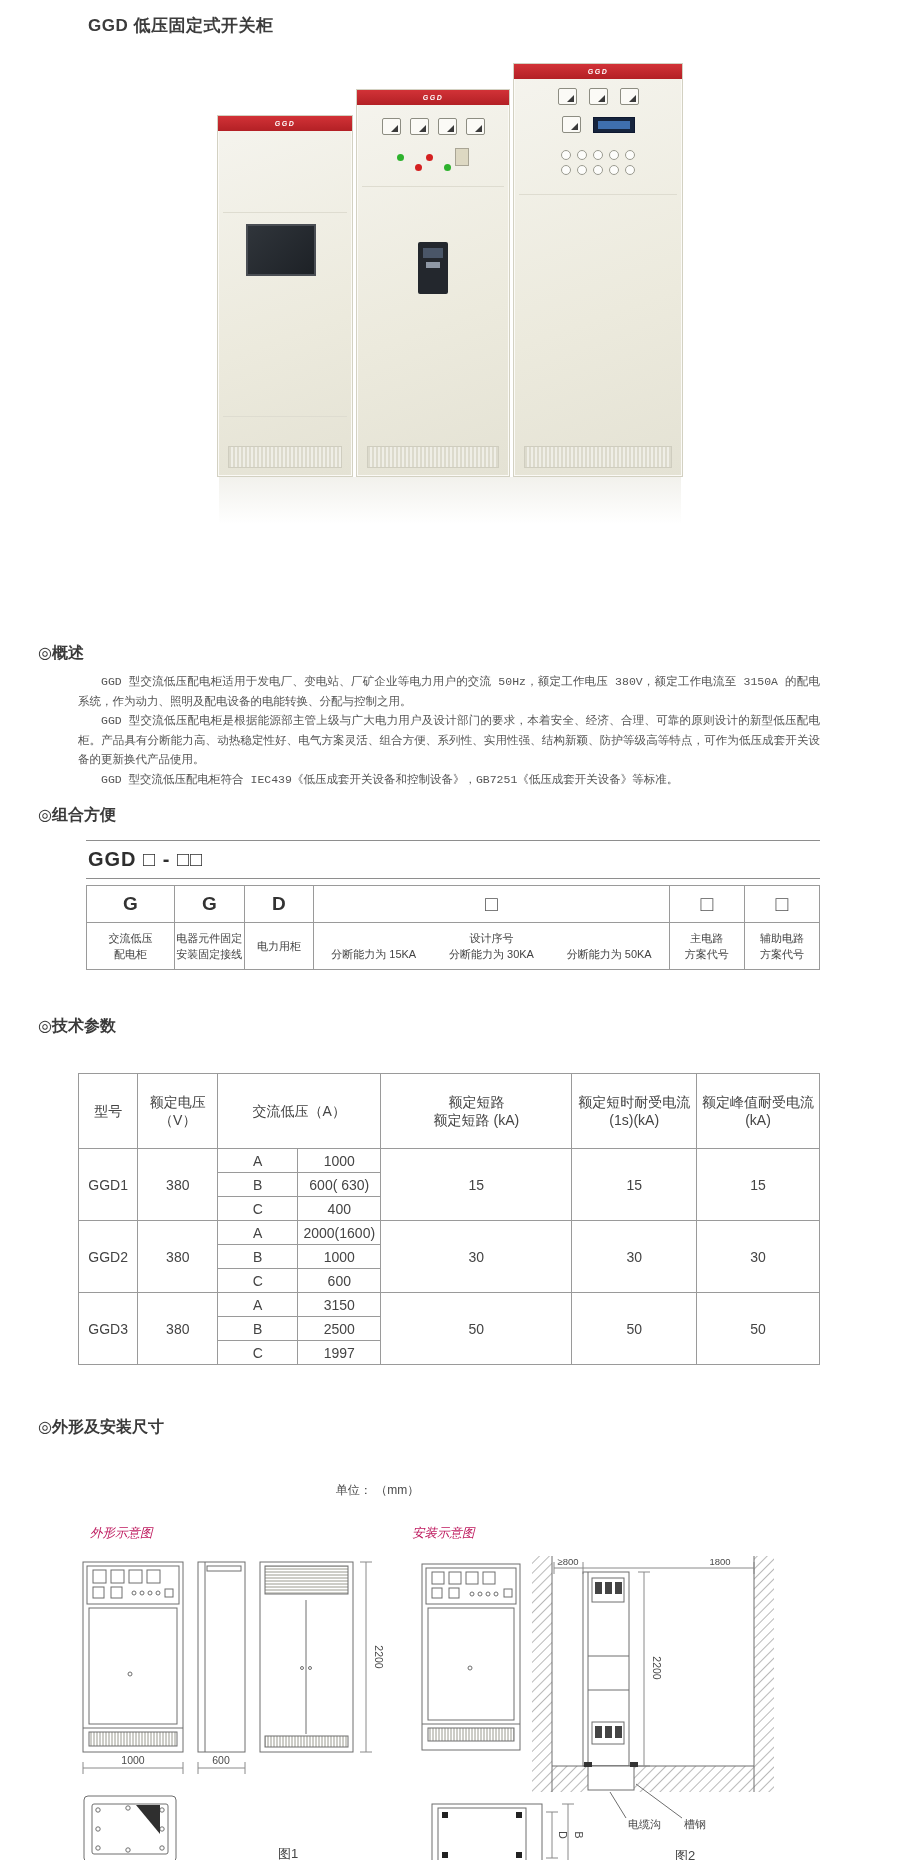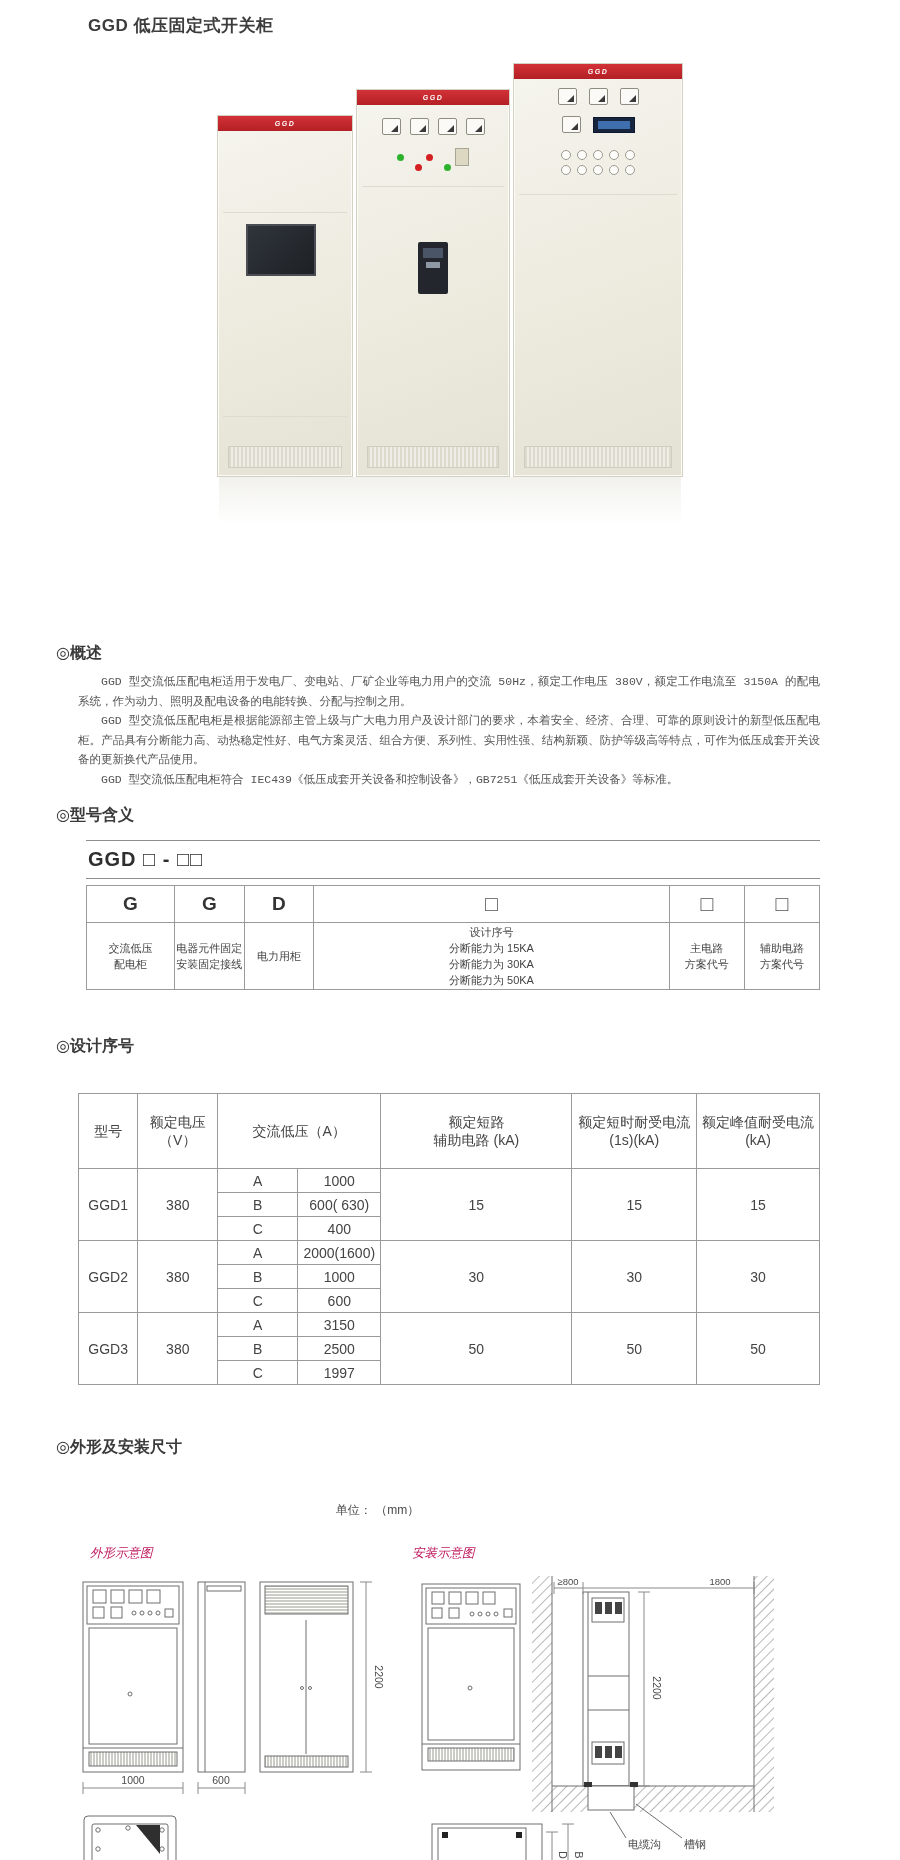--- a/index.html
+++ b/index.html
@@ -29,35 +29,35 @@
   .breaker{position:absolute;top:152px;left:50%;transform:translateX(-50%);width:30px;height:52px;background:#23272d;border-radius:2px;}
   .breaker::before{content:"";position:absolute;top:6px;left:5px;right:5px;height:10px;background:#4a5668;}
   .breaker::after{content:"";position:absolute;top:20px;left:8px;right:8px;height:6px;background:#8f98a5;}
   .display{width:40px;height:14px;background:#16243d;border:1px solid #0e1830;position:relative;}
   .display::after{content:"";position:absolute;left:4px;top:3px;right:4px;bottom:3px;background:#3f6fae;}
   .pbtn{width:8px;height:8px;border-radius:50%;background:#fdfdfb;border:1px solid #9b9b90;}
   .btn-grid{position:absolute;top:86px;left:0;right:0;display:grid;grid-template-columns:repeat(5,11px);grid-gap:5px;justify-content:center;}
   .reflection{width:462px;height:56px;margin:0 auto;opacity:.6;background:linear-gradient(to bottom,#e9e8e0,rgba(255,255,255,0) 85%);}
 
   
-  .sec-heading{margin:0;padding:0 0 0 56px;font-size:16px;font-weight:700;color:#3a3a3a;}
+  .sec-heading{margin:0;padding:0 0 0 38px;font-size:16px;font-weight:700;color:#3a3a3a;}
   .sec-overview{margin-top:110px;}
   .paras{margin:8px 80px 0 78px;font-family:Liberation Mono, monospace;}
   .para{margin:0;font-size:11.5px;line-height:19.5px;text-align:justify;text-indent:2em;color:#555;}
 
   .sec-model{margin-top:16px;}
   .model-wrap{margin:14px 80px 0 78px;padding-left:8px;}
   hr.rule{border:none;border-top:1px solid #8e8e8e;margin:0;}
   .formula{font-size:20px;font-weight:700;color:#2e2e2e;padding:7px 2px;letter-spacing:1px;}
   table.model-table{width:100%;border-collapse:collapse;table-layout:fixed;margin-top:6px;}
   .model-table td{border:1px solid #9a9a9a;text-align:center;vertical-align:middle;}
   .model-table .code-row td{height:34px;font-size:19px;font-weight:700;color:#333;}
   .model-table .code-row td.box-cell{font-size:21px;font-weight:400;color:#555;}
   .model-table .desc-row td{height:44px;font-size:11px;line-height:16px;color:#444;font-weight:400;}
-  .spread{display:flex;justify-content:flex-start;padding:0 16px;flex-direction:column;}
+  .spread{display:flex;justify-content:space-between;padding:0 16px;}
 
   .sec-tech{margin-top:46px;}
   .tech-wrap{margin:36px 80px 0 78px;}
   table.tech-table{width:100%;border-collapse:collapse;table-layout:fixed;font-size:14px;color:#444;}
   .tech-table th,.tech-table td{border:1px solid #9a9a9a;font-weight:400;text-align:center;vertical-align:middle;}
   .tech-table thead th{height:72px;line-height:18px;}
   .tech-table tbody td{height:21px;}
 
   .sec-dims{margin-top:52px;}
   .unit-note{margin:44px 145px 0 0;text-align:center;font-size:12px;color:#4a4a4a;}
@@ -143,21 +143,21 @@
 <div class="sec-overview">
   <h2 class="sec-heading">◎概述</h2>
   <div class="paras">
     <p class="para">GGD 型交流低压配电柜适用于发电厂、变电站、厂矿企业等电力用户的交流 50Hz，额定工作电压 380V，额定工作电流至 3150A 的配电系统，作为动力、照明及配电设备的电能转换、分配与控制之用。</p>
     <p class="para">GGD 型交流低压配电柜是根据能源部主管上级与广大电力用户及设计部门的要求，本着安全、经济、合理、可靠的原则设计的新型低压配电柜。产品具有分断能力高、动热稳定性好、电气方案灵活、组合方便、系列性、实用性强、结构新颖、防护等级高等特点，可作为低压成套开关设备的更新换代产品使用。</p>
     <p class="para">GGD 型交流低压配电柜符合 IEC439《低压成套开关设备和控制设备》，GB7251《低压成套开关设备》等标准。</p>
   </div>
 </div>
 
 <div class="sec-model">
-  <h2 class="sec-heading">◎型号含义</h2>
+  <h2 class="sec-heading">◎组合方便</h2>
   <div class="model-wrap">
     <hr class="rule">
     <div class="formula">GGD □ - □□</div>
     <hr class="rule">
     <table class="model-table">
       <colgroup>
         <col style="width:12%">
           <col style="width:9.5%">
           <col style="width:9.5%">
         <col style="width:48.5%">
@@ -201,40 +201,40 @@
           <div>辅助电路</div>
           <div>方案代号</div>
         </td>
       </tr>
     </tbody>
       </table>
   </div>
 </div>
 
 <div class="sec-tech">
-  <h2 class="sec-heading">◎设计序号</h2>
+  <h2 class="sec-heading">◎技术参数</h2>
   <div class="tech-wrap">
     <table class="tech-table">
       <colgroup>
         <col style="width:8%">
           <col style="width:10.8%">
           <col style="width:10.8%">
           <col style="width:11.2%">
         <col style="width:25.8%">
           <col style="width:16.8%">
           <col style="width:16.6%">
       </colgroup>
       <thead>
         <tr>
           <th>型号</th>
           <th>额定电压（V）</th>
           <th colspan="2">交流低压（A）</th>
           <th>
             <div>额定短路</div>
-            <div>辅助电路 (kA)</div>
+            <div>额定短路 (kA)</div>
           </th>
           <th>
             <div>额定短时耐受电流</div>
             <div>(1s)(kA)</div>
           </th>
           <th>
             <div>额定峰值耐受电流</div>
             <div>(kA)</div>
           </th>
         </tr>

